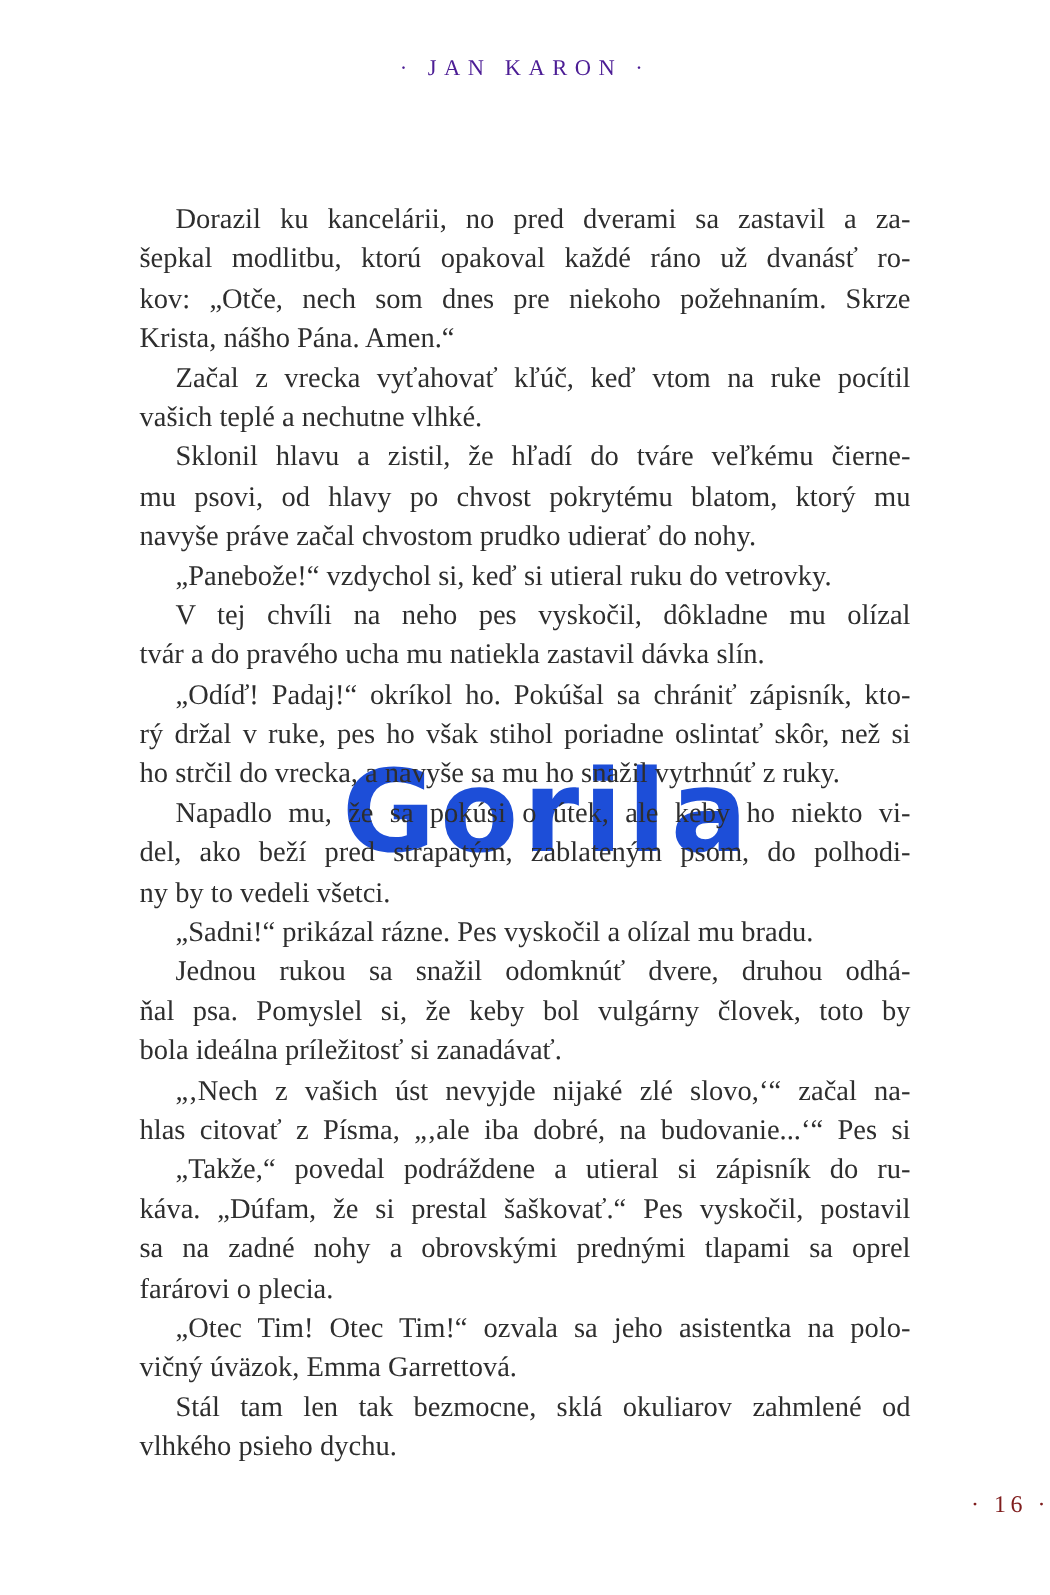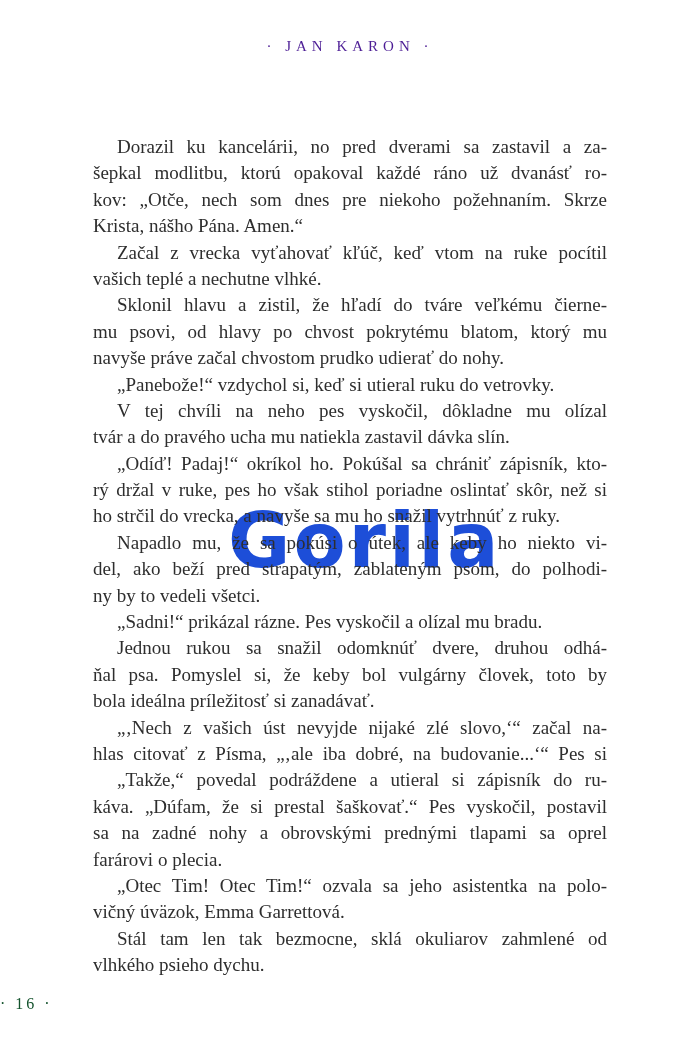--- a/index.html
+++ b/index.html
@@ -67,24 +67,24 @@
   }
   .line.para-last {
     text-align: left;
     text-align-last: left;
   }
   .page-number {
     position: absolute;
     top: 995px;
     left: 0;
     width: 100%;
-    text-align: left;
+    text-align: right;
     font-size: 16px;
     letter-spacing: 3px;
-    color: #14532d;
+    color: #7f1d1d;
     z-index: 2;
   }
 </style>
 </head>
 <body>
 
 <div class="page">
   <div class="running-head">· JAN KARON ·</div>
 
   <div class="watermark" style="color: #1d4ed8;">Gorila</div>

